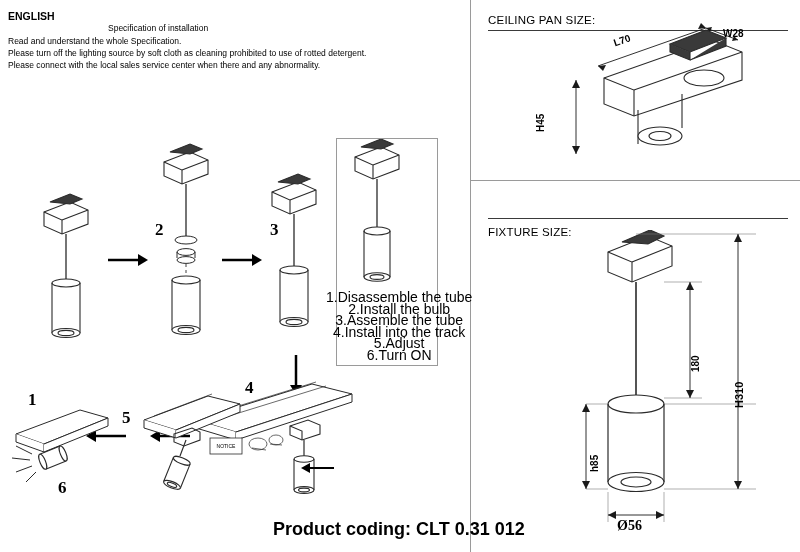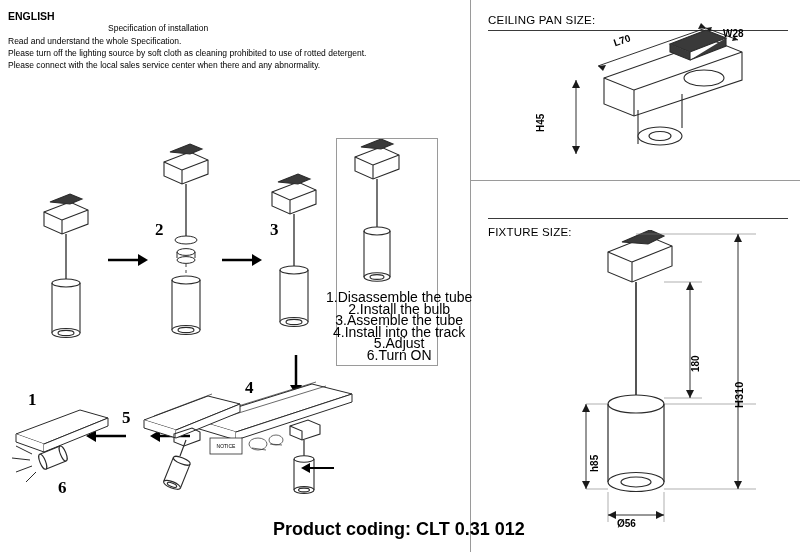--- a/index.html
+++ b/index.html
@@ -391,21 +391,21 @@
 
   <div class="abs bold" style="left:690px; top:372px; font-size:10px; transform:rotate(-90deg); transform-origin:left top;">
     <span>180</span>
   </div>
   <div class="abs bold" style="left:733px; top:408px; font-size:11px; transform:rotate(-90deg); transform-origin:left top;">
     <span>H310</span>
   </div>
   <div class="abs bold" style="left:589px; top:472px; font-size:10px; transform:rotate(-90deg); transform-origin:left top;">
     <span>h85</span>
   </div>
-  <div class="abs bold" style="left:617px; top:518px; font-size:10px;">
+  <div class="abs bold" style="left:617px; top:518px; font-size:14px;font-family:Liberation Serif, serif;">
     <span>Ø56</span>
   </div>
 
   <div class="abs" style="left:273px; top:519px;">
     <span class="product-code">Product coding: CLT 0.31 012</span>
   </div>
 
 </div>
 
 </body></html>

